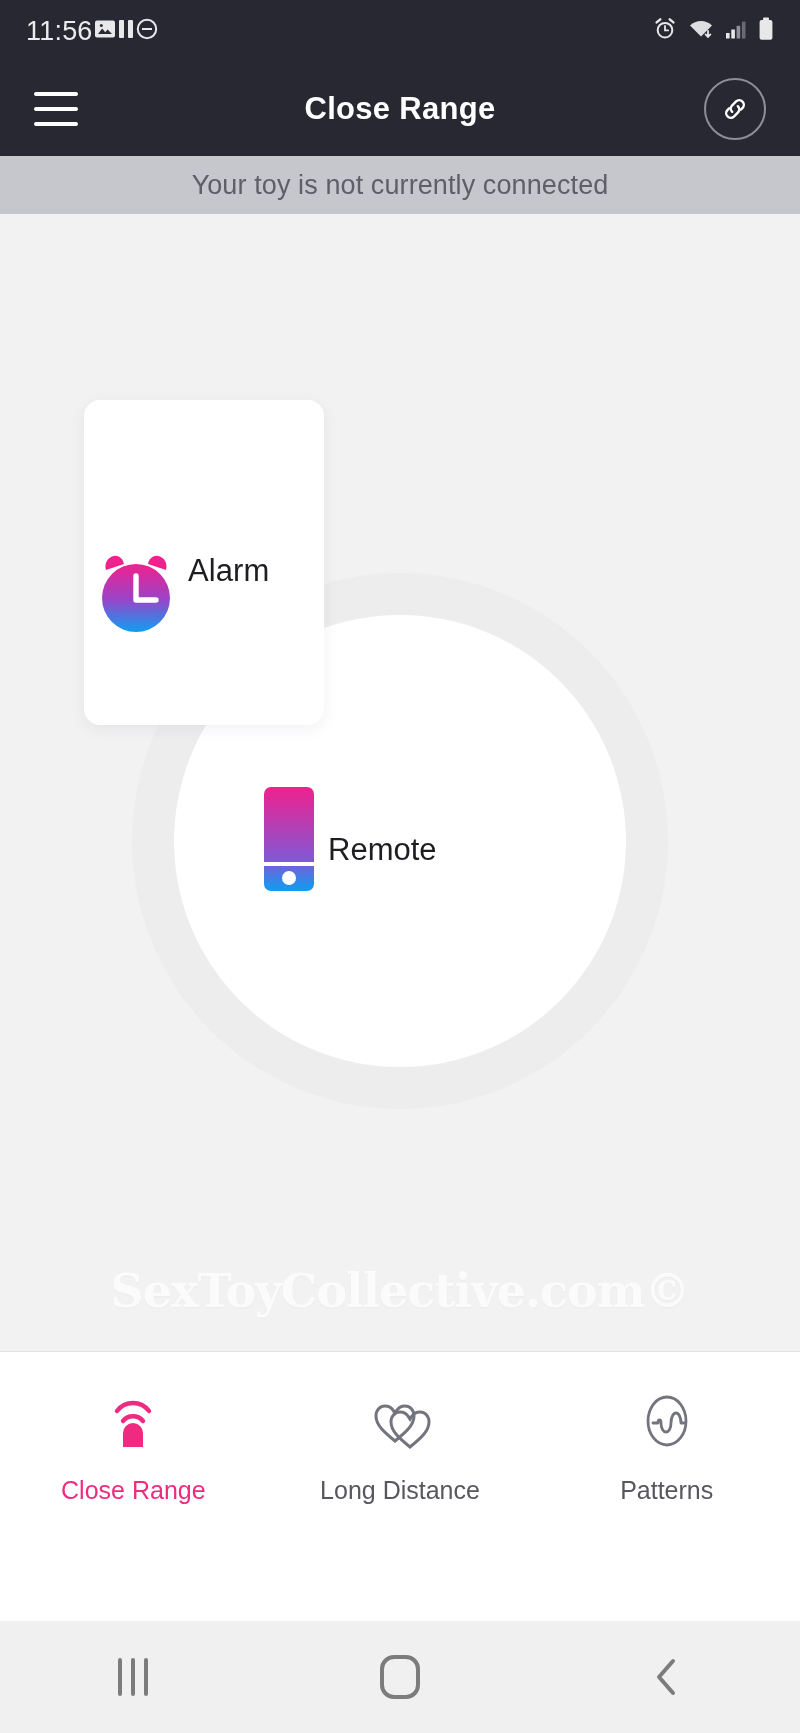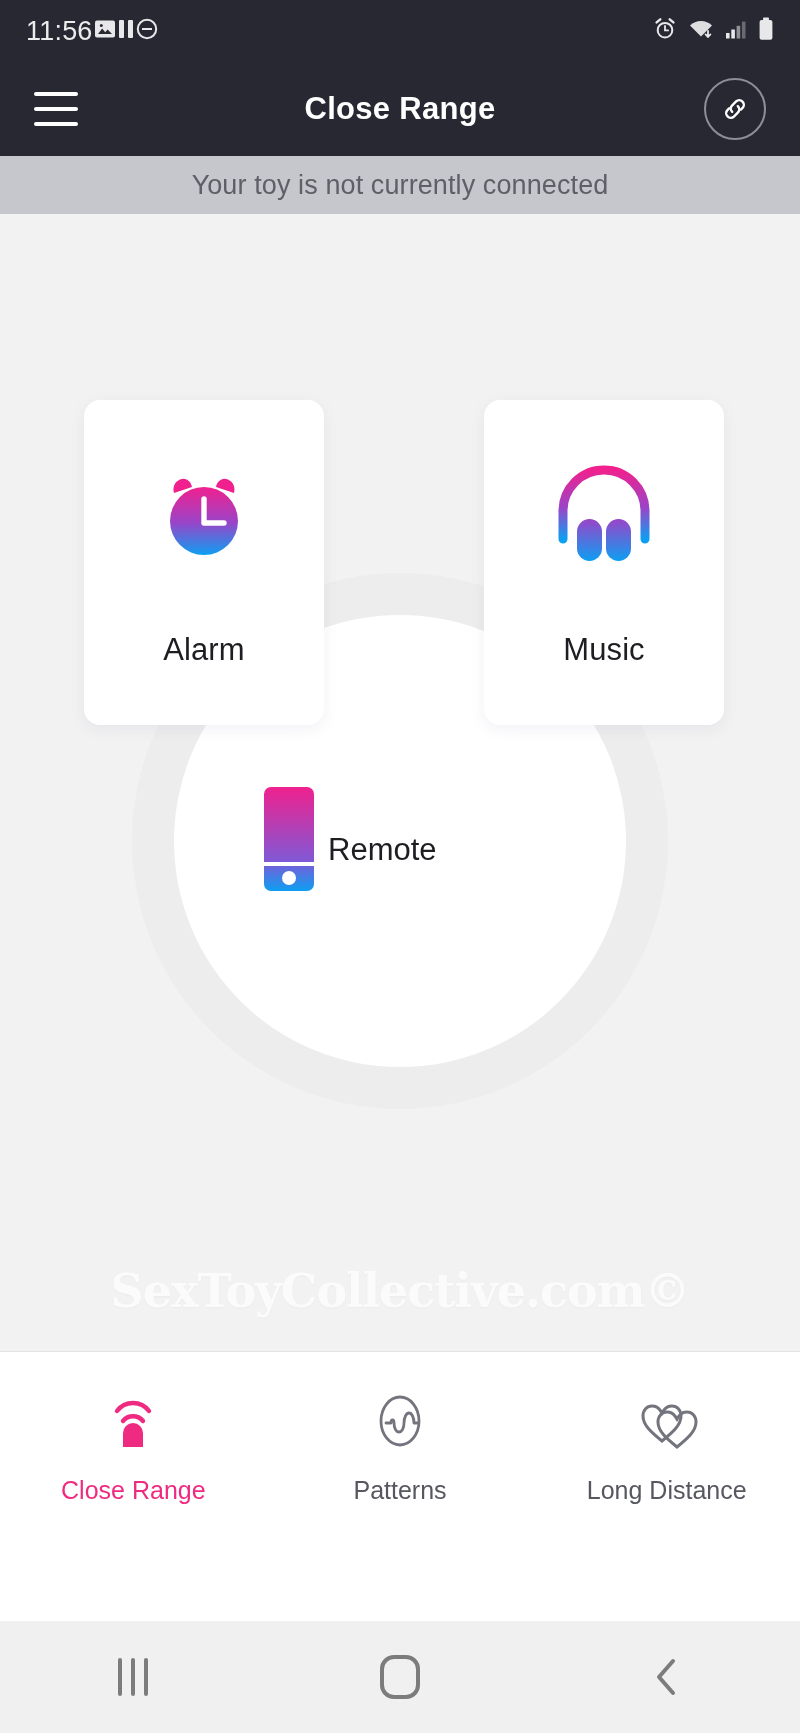--- a/index.html
+++ b/index.html
@@ -62,22 +62,22 @@
     box-shadow:0 0 0 42px #ededed;
   }
 
   
   .grid{ position:absolute; left:84px; top:176px; width:640px; }
   .row{ display:flex; justify-content:space-between; }
   .row + .row{ margin-top:73px; }
   .card{
     width:240px; height:325px; background:#ffffff; border-radius:16px;
     box-shadow:0 4px 14px rgba(130,110,150,.10);
-    display:flex; flex-direction:column; align-items:center;
-    position:relative; z-index:1; cursor:pointer;gap:44px;
+    display:flex; align-items:center;
+    position:relative; z-index:1; cursor:pointer;
   }
   .card .ic-wrap{ margin-top:62px; height:110px; display:flex; align-items:center; justify-content:center; }
   .card .lbl{ margin-top:16px; font-size:31px; color:#1d1d22; letter-spacing:.1px; }
 
   
   .remote-tile{
     position:absolute; left:50%; top:617px; transform:translate(-50%,-50%);
     width:300px; display:flex; flex-direction:row; align-items:center;
     z-index:3; cursor:pointer;
   }
@@ -215,41 +215,20 @@
               </defs>
               <path d="M22 28c-2-7 2-13 8-14 5-1 9 3 10 8z" fill="#f0218e"></path>
               <path d="M82 28c2-7-2-13-8-14-5-1-9 3-10 8z" fill="#f0218e"></path>
               <circle cx="52" cy="56" r="34" fill="url(#gAlarm)"></circle>
               <path d="M52 34v24h20" stroke="#ffffff" stroke-width="5.4" fill="none" stroke-linecap="round" stroke-linejoin="round"></path>
             </svg>
           </div>
           <div class="lbl">Alarm</div>
         </div>
 
-        <div class="card">
-          <div class="ic-wrap">
-            <svg width="110" height="104" viewBox="0 0 110 104">
-              <defs>
-                <linearGradient id="gBand" x1="0" y1="0" x2="0" y2="1">
-                  <stop offset="0%" stop-color="#f0218e"></stop>
-                  <stop offset="55%" stop-color="#9a44c8"></stop>
-                  <stop offset="100%" stop-color="#0d9ff2"></stop>
-                </linearGradient>
-                <linearGradient id="gCup" x1="0" y1="0" x2="0" y2="1">
-                  <stop offset="0%" stop-color="#9a44c8"></stop>
-                  <stop offset="100%" stop-color="#0d9ff2"></stop>
-                </linearGradient>
-              </defs>
-              <path d="M14 74V46a41 41 0 0 1 82 0v28" stroke="url(#gBand)" stroke-width="9" fill="none" stroke-linecap="round"></path>
-              <rect x="28" y="54" width="25" height="42" rx="12.5" fill="url(#gCup)"></rect>
-              <rect x="57" y="54" width="25" height="42" rx="12.5" fill="url(#gCup)"></rect>
-            </svg>
-          </div>
-          <div class="lbl">Music</div>
-        </div>
       </div>
 
       <div class="row">
 
 
       </div>
     </div>
 
     <div class="remote-tile">
       <div>
@@ -281,39 +260,39 @@
           <path d="M26 36a13 13 0 0 1 20 0" stroke="#ef2b81" stroke-width="4.4" fill="none" stroke-linecap="round"></path>
           <path d="M26 48a10 10 0 0 1 20 0v14H26z" fill="#ef2b81"></path>
         </svg>
       </div>
       <div class="tlbl">Close Range</div>
     </div>
 
     <div class="tab">
       <div class="ticon">
         <svg width="72" height="72" viewBox="0 0 72 72">
-          <ellipse cx="36" cy="36" rx="19" ry="24" fill="none" stroke="#73747d" stroke-width="2.8"></ellipse>
-          <path d="M22 38h5c0-4 3-4 3 0 0 6 2.5 9 5 9s5-3 5-9 2.5-10 5-10 5 4 5 10h3" stroke="#73747d" stroke-width="2.8" fill="none" stroke-linecap="round" stroke-linejoin="round"></path>
-        </svg>
-      </div>
-      <div class="tlbl">Patterns</div>
-    </div>
-
-    <div class="tab">
-      <div class="ticon">
-        <svg width="72" height="72" viewBox="0 0 72 72">
           <g stroke="#73747d" stroke-width="3" fill="none">
             <path d="M31 56C20 47 12 40 12 31c0-6 4-10 9-10 3.5 0 6.6 1.8 8.4 4.6l1.6 2.6
                      1.6-2.6C34.4 22.8 37.5 21 41 21c5 0 9 4 9 10 0 9-8 16-19 25z"></path>
             <path d="M46 62C35 53 27 46 27 37c0-6 4-10 9-10 3.5 0 6.6 1.8 8.4 4.6l1.6 2.6
                      1.6-2.6C49.4 28.8 52.5 27 56 27c5 0 9 4 9 10 0 9-8 16-19 25z"></path>
           </g>
         </svg>
       </div>
       <div class="tlbl">Long Distance</div>
+    </div>
+
+    <div class="tab">
+      <div class="ticon">
+        <svg width="72" height="72" viewBox="0 0 72 72">
+          <ellipse cx="36" cy="36" rx="19" ry="24" fill="none" stroke="#73747d" stroke-width="2.8"></ellipse>
+          <path d="M22 38h5c0-4 3-4 3 0 0 6 2.5 9 5 9s5-3 5-9 2.5-10 5-10 5 4 5 10h3" stroke="#73747d" stroke-width="2.8" fill="none" stroke-linecap="round" stroke-linejoin="round"></path>
+        </svg>
+      </div>
+      <div class="tlbl">Patterns</div>
     </div>
   </div>
 
   <div class="navbar">
     <div class="navbtn">
       <div class="recents">
           <i></i>
           <i></i>
           <i></i>
         </div>

